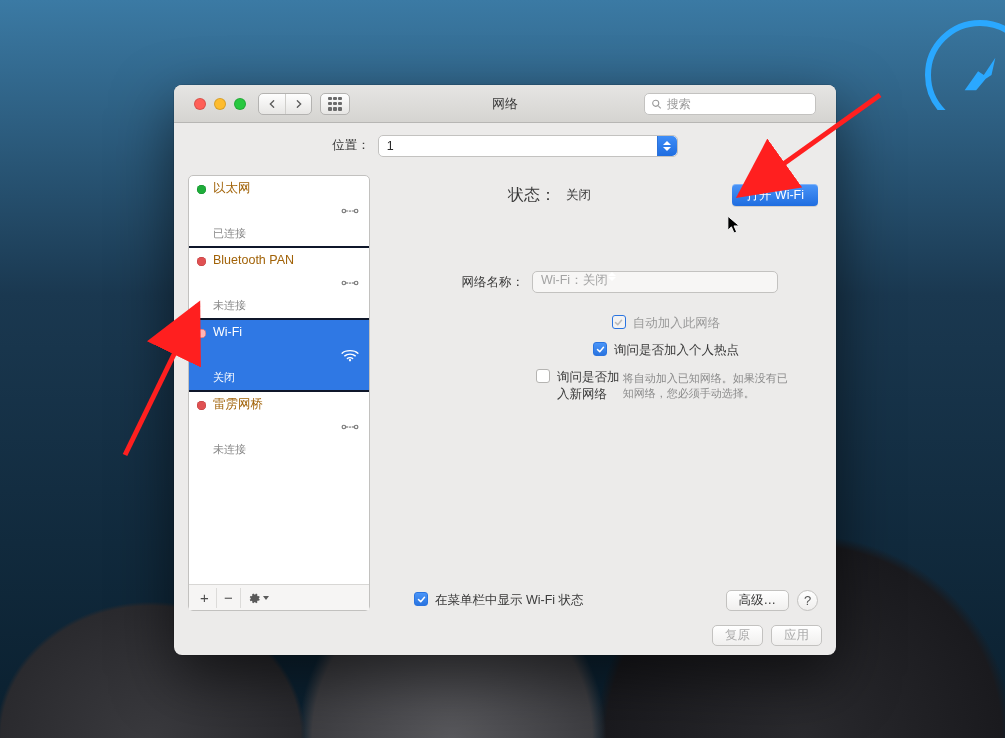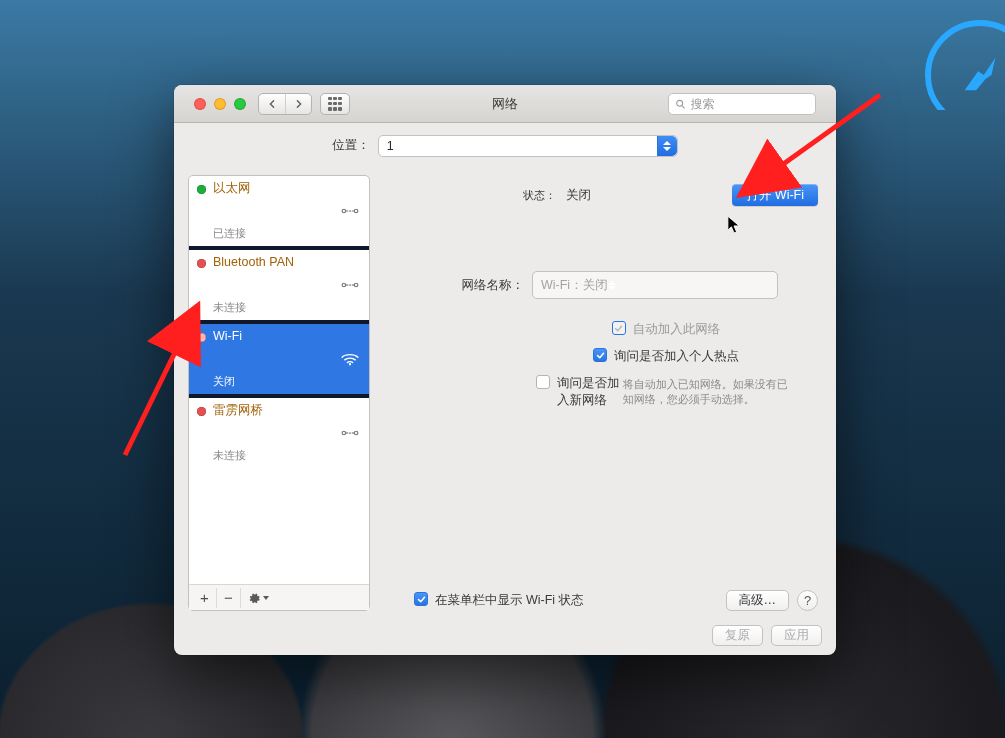--- a/index.html
+++ b/index.html
@@ -93,21 +93,21 @@
     cursor: pointer;
   }
   .apps-grid { width: 14px; height: 14px; display: grid; grid-template-columns: repeat(3,1fr); grid-auto-rows: 1fr; gap: 1.5px; }
   .apps-grid span { background:#6a6a6a; border-radius:1px; }
   .title-text {
     position: absolute; left:0; right:0; text-align:center;
     font-size: 13px; color:#3b3b3b; pointer-events:none;
   }
   .search-wrap {
     margin-left: auto;
-    width: 148px; height: 22px;
+    width: 172px; height: 22px;
     background: #fff;
     border: 1px solid #c3c2c0;
     border-radius: 5px;
     display:flex; align-items:center; padding: 0 6px; gap: 5px;
   }
   .search-wrap svg { stroke:#9a9a9a; fill:none; stroke-width:1.6;}
   .search-wrap input {
     border:none; outline:none; background:transparent;
     width:100%; font-size:12px; color:#333;
   }
@@ -154,21 +154,21 @@
     background: #ffffff;
   }
   .svc-list { flex:1; overflow:auto; }
   .svc-item {
     display:flex; align-items:center;
     gap: 7px;
     padding: 5px 8px 6px 8px;
     position: relative;
     cursor: pointer;
   }
-  .svc-item + .svc-item { border-top: 4px solid #0f172a; }
+  .svc-item + .svc-item { border-top: 2px solid #0f172a; }
   .status-dot { width:9px; height:9px; border-radius:50%; flex:0 0 auto; margin-top: 4px; align-self:flex-start; }
   .status-green { background:#1ead3a; box-shadow: inset 0 0 0 0.5px #0e8a27; }
   .status-red { background:#e05152; box-shadow: inset 0 0 0 0.5px #bb3a3b; }
   .svc-texts { display:flex; flex-direction:column; line-height: 1.15; }
   .svc-name { font-size: 12.5px; color:#a16207; }
   .svc-sub { font-size: 11px; color:#888;margin-top:32px; }
   .svc-icon { margin-left:auto; width:22px; height:16px; display:flex; align-items:center; justify-content:center; }
   .svc-item.selected { background:#2f78e4; }
   .svc-item.selected .svc-name,
   .svc-item.selected .svc-sub { color:#fff; }
@@ -191,21 +191,21 @@
   }
   .sb-btn.settings { width: 34px; }
   .sb-btn:last-of-type { border-right:none; }
   .gear { width:12px; height:12px; display:flex; align-items:center; justify-content:center; }
   .gear svg { fill:#5a5a5a; }
   .mini-chevron { width:0;height:0;border-left:3px solid transparent;border-right:3px solid transparent;border-top:4px solid #5a5a5a; margin-left:3px; }
 
   
   .panel { flex:1; display:flex; flex-direction:column; padding: 4px 4px 0 2px; }
   .status-row { display:flex; align-items:center; gap: 8px; height: 28px; margin-top: 2px; }
-  .status-row .slabel { width: 172px; text-align:right; color:#3a3a3a; font-size: 11px; padding-right: 2px; }
+  .status-row .slabel { width: 172px; text-align:right; color:#3a3a3a; font-size: 16px; padding-right: 2px; }
   .status-row .svalue { color:#3a3a3a; font-size: 12.5px; }
   .status-row .spacer { flex:1; }
   .aqua-btn {
     height: 22px;
     padding: 0 14px;
     border: none;
     border-radius: 4px;
     background: linear-gradient(#4a95f8,#1f6de0);
     color:#fff; font-size:12.5px;
     box-shadow: inset 0 1px 0 rgba(255,255,255,.3), 0 1px 0 rgba(0,0,0,.12);
@@ -219,23 +219,23 @@
     border-radius: 5px;
     background: linear-gradient(#ffffff,#f0efee);
     color:#333; font-size: 12.5px;
     cursor: pointer;
     white-space: nowrap;
   }
   .plain-btn.disabled { color:#aaa; cursor:default; }
 
   .network-name-row { display:flex; align-items:center; gap: 8px; margin-top: 62px; }
   .network-name-row .slabel { width: 138px; text-align:right; color:#3a3a3a; font-size: 12.5px; }
-  .nn-select { position: relative; flex:1; max-width: 246px; height: 28px;
+  .nn-select { position: relative; flex:1; max-width: 246px; height: 22px;
     background:#fff; border:1px solid #c3c2c0; border-radius:5px;
-    display:flex; align-items:center; padding: 0 28px 0 8px;
+    display:flex; align-items:flex-start; padding: 0 28px 0 8px;
     font-size:12.5px; color:#8a8a8a; }
   .nn-select.disabled { background:#f7f6f5; color:#a3a3a3; }
 
   .checks { margin-left: 150px; margin-top: 22px; display:flex; flex-direction:column; gap: 10px; max-width: 260px; align-items: center; }
   .check-row { display:flex; align-items:flex-start; gap: 7px; }
   .cb { width:14px; height:14px; border:1px solid #b5b4b2; border-radius:3px; background:#fff; display:flex; align-items:center; justify-content:center; flex:0 0 auto; }
   .cb.checked { background: linear-gradient(#4a95f8,#2a74e0); border-color:#2a74e0; }
   .cb.disabled { background:#f3f2f1; }
   .cb svg { stroke:#fff; fill:none; stroke-width:2; stroke-linecap:round; stroke-linejoin:round; }
   .cb.disabled svg { stroke:#b9b9b9; }

